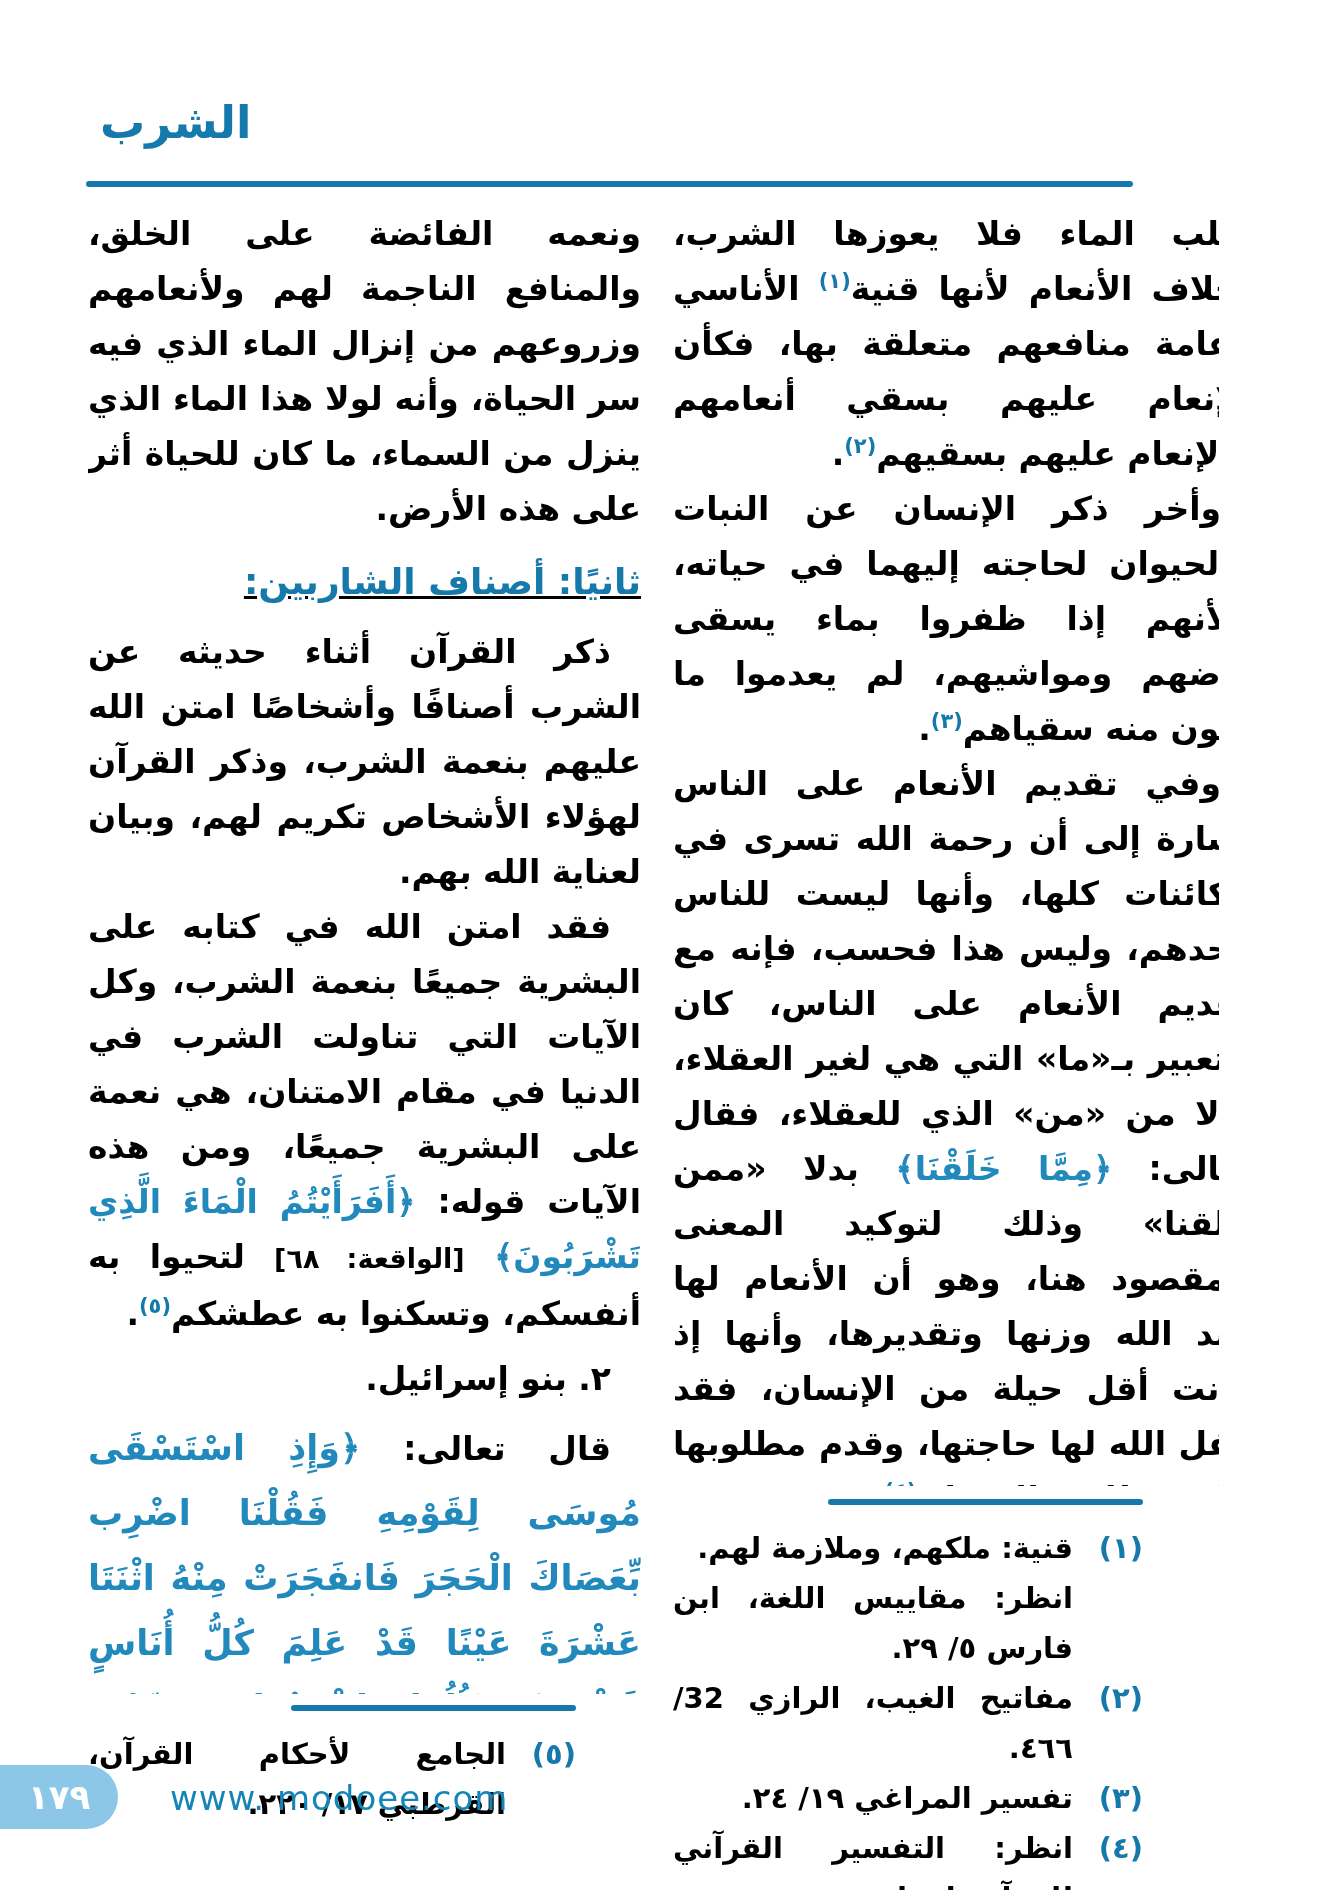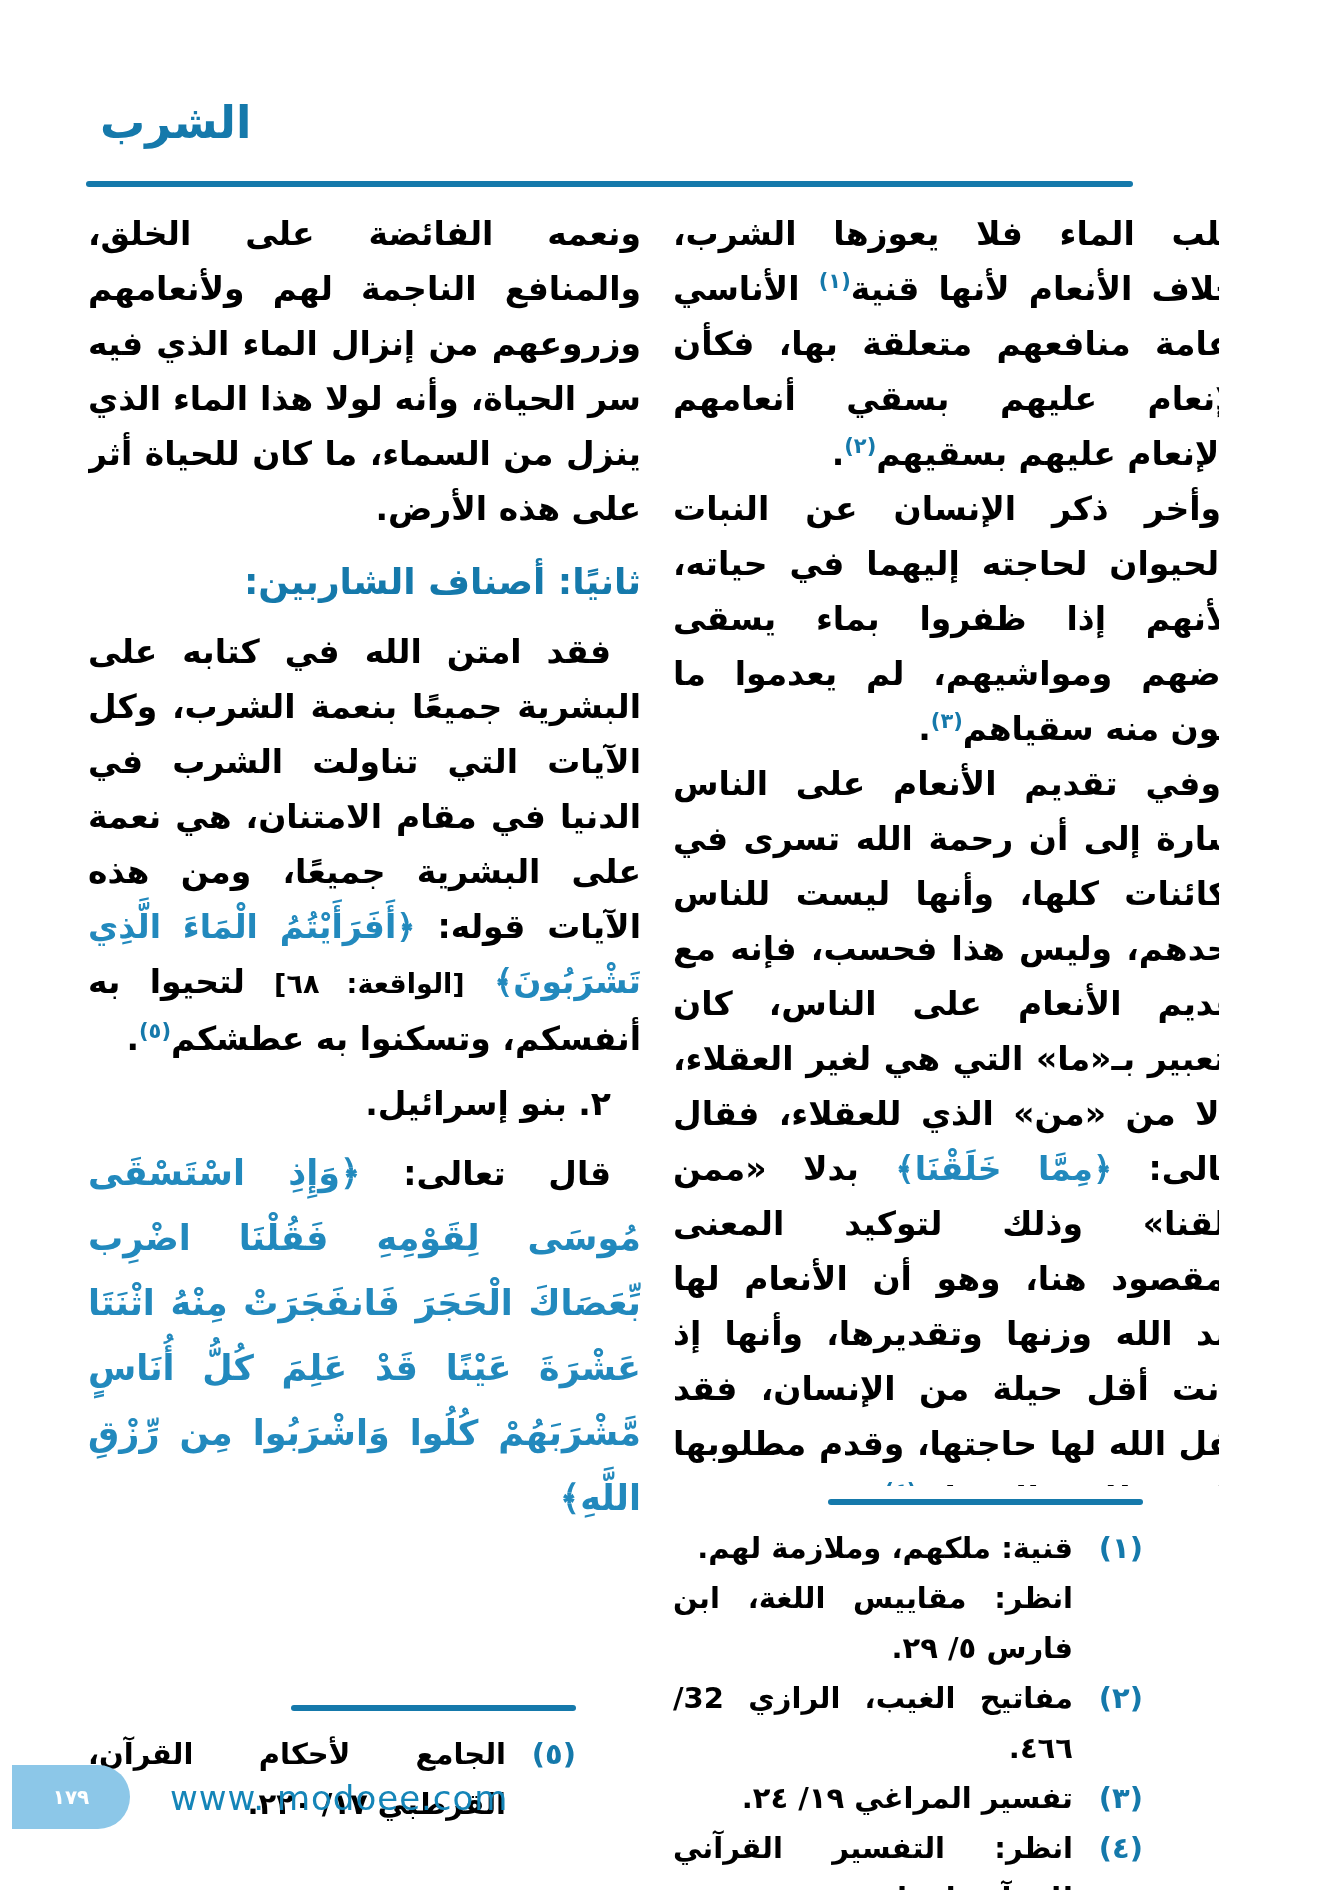--- a/index.html
+++ b/index.html
@@ -50,20 +50,21 @@
     overflow:hidden;
   }
   .col-right .col-body{max-height:1280px;}
   .col-left .col-body{max-height:1488px;}
   .para{margin:0;}
   .para.indent{text-indent:30px;}
   .para.heading{
     text-align:right;
     text-indent:0;
     margin:18px 0 14px 0;
+    text-decoration:underline;
   }
   .seg-heading{color:var(--accent);font-size:36px;}
   .para.item{margin:10px 0;text-indent:30px;}
   .para.verse{line-height:64px;}
   .para.verse .seg-quran{font-size:35px;}
   .seg-quran{color:var(--quran);}
   .seg-fnref{
     color:var(--accent);
     font-size:21px;
     vertical-align:super;
@@ -100,23 +101,22 @@
     left:0;
     top:1765px;
     width:118px;
     height:64px;
     background:var(--pill);
     border-radius:0 34px 34px 0;
     display:flex;
     align-items:center;
     justify-content:center;
     color:#ffffff;
-    font-size:20px;
-    font-weight:bold;
-    margin-left:12px;
+    font-size:34px;
+    font-weight:bold;
   }
   .website{
     position:absolute;
     left:170px;
     top:1778px;
     direction:ltr;
     color:var(--web);
     font-size:34px;
     letter-spacing:1px;
   }
@@ -166,20 +166,21 @@
               </div>
             </div>
           </div>
       </div>
     </section>
 
     <section class="col col-left">
       <div class="col-body">
           <p class="para"><span class="seg-text">ونعمه الفائضة على الخلق، والمنافع الناجمة لهم ولأنعامهم وزروعهم من إنزال الماء الذي فيه سر الحياة، وأنه لولا هذا الماء الذي ينزل من السماء، ما كان للحياة أثر على هذه الأرض.</span></p>
           <p class="para heading"><span class="seg-heading">ثانيًا: أصناف الشاربين:</span></p>
+          <p class="para indent"><span class="seg-text">ذكر القرآن أثناء حديثه عن الشرب أصنافًا وأشخاصًا امتن الله عليهم بنعمة الشرب، وذكر القرآن لهؤلاء الأشخاص تكريم لهم، وبيان لعناية الله بهم.</span></p>
           <p class="para indent"><span class="seg-text">فقد امتن الله في كتابه على البشرية جميعًا بنعمة الشرب، وكل الآيات التي تناولت الشرب في الدنيا في مقام الامتنان، هي نعمة على البشرية جميعًا، ومن هذه الآيات قوله: </span><span class="seg-quran">﴿أَفَرَأَيْتُمُ الْمَاءَ الَّذِي تَشْرَبُونَ﴾</span><span class="seg-text"> </span><span class="seg-ayaref">[الواقعة: ٦٨]</span><span class="seg-text"> لتحيوا به أنفسكم، وتسكنوا به عطشكم</span><span class="seg-fnref">(٥)</span><span class="seg-text">.</span></p>
           <p class="para item"><span class="seg-text">٢. بنو إسرائيل.</span></p>
           <p class="para indent verse"><span class="seg-text">قال تعالى: </span><span class="seg-quran">﴿وَإِذِ اسْتَسْقَى مُوسَى لِقَوْمِهِ فَقُلْنَا اضْرِب بِّعَصَاكَ الْحَجَرَ فَانفَجَرَتْ مِنْهُ اثْنَتَا عَشْرَةَ عَيْنًا قَدْ عَلِمَ كُلُّ أُنَاسٍ مَّشْرَبَهُمْ كُلُوا وَاشْرَبُوا مِن رِّزْقِ اللَّهِ﴾</span></p>
         </div>
       <div class="fn-block fn-left">
         <div class="fn-sep"></div>
         <div>
             <div class="fn-row">
               <span class="fn-marker">(٥)</span>
               <div class="fn-text">

